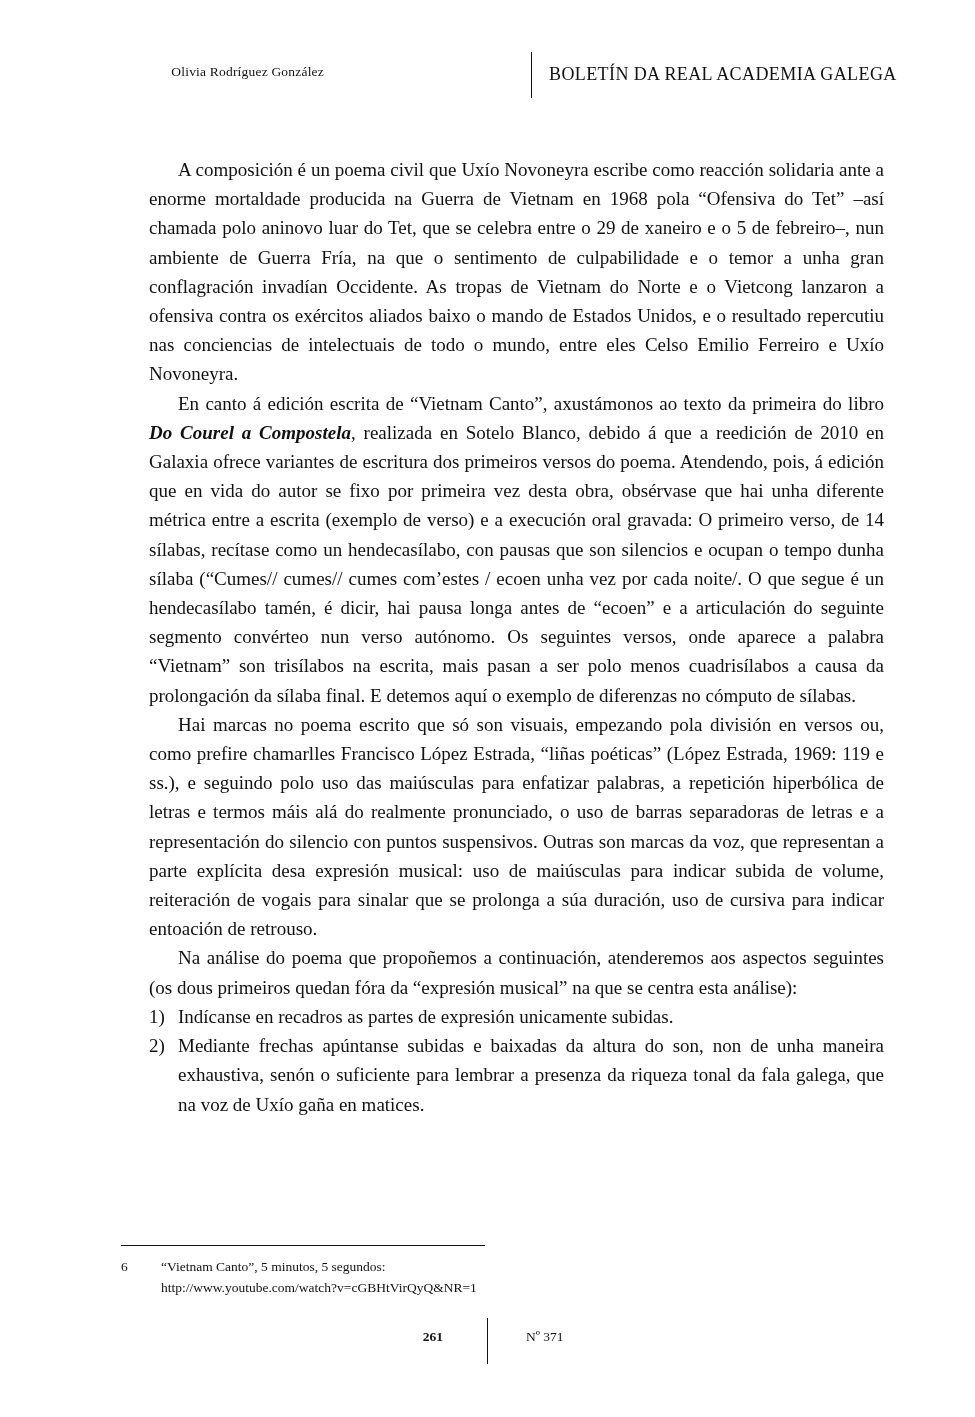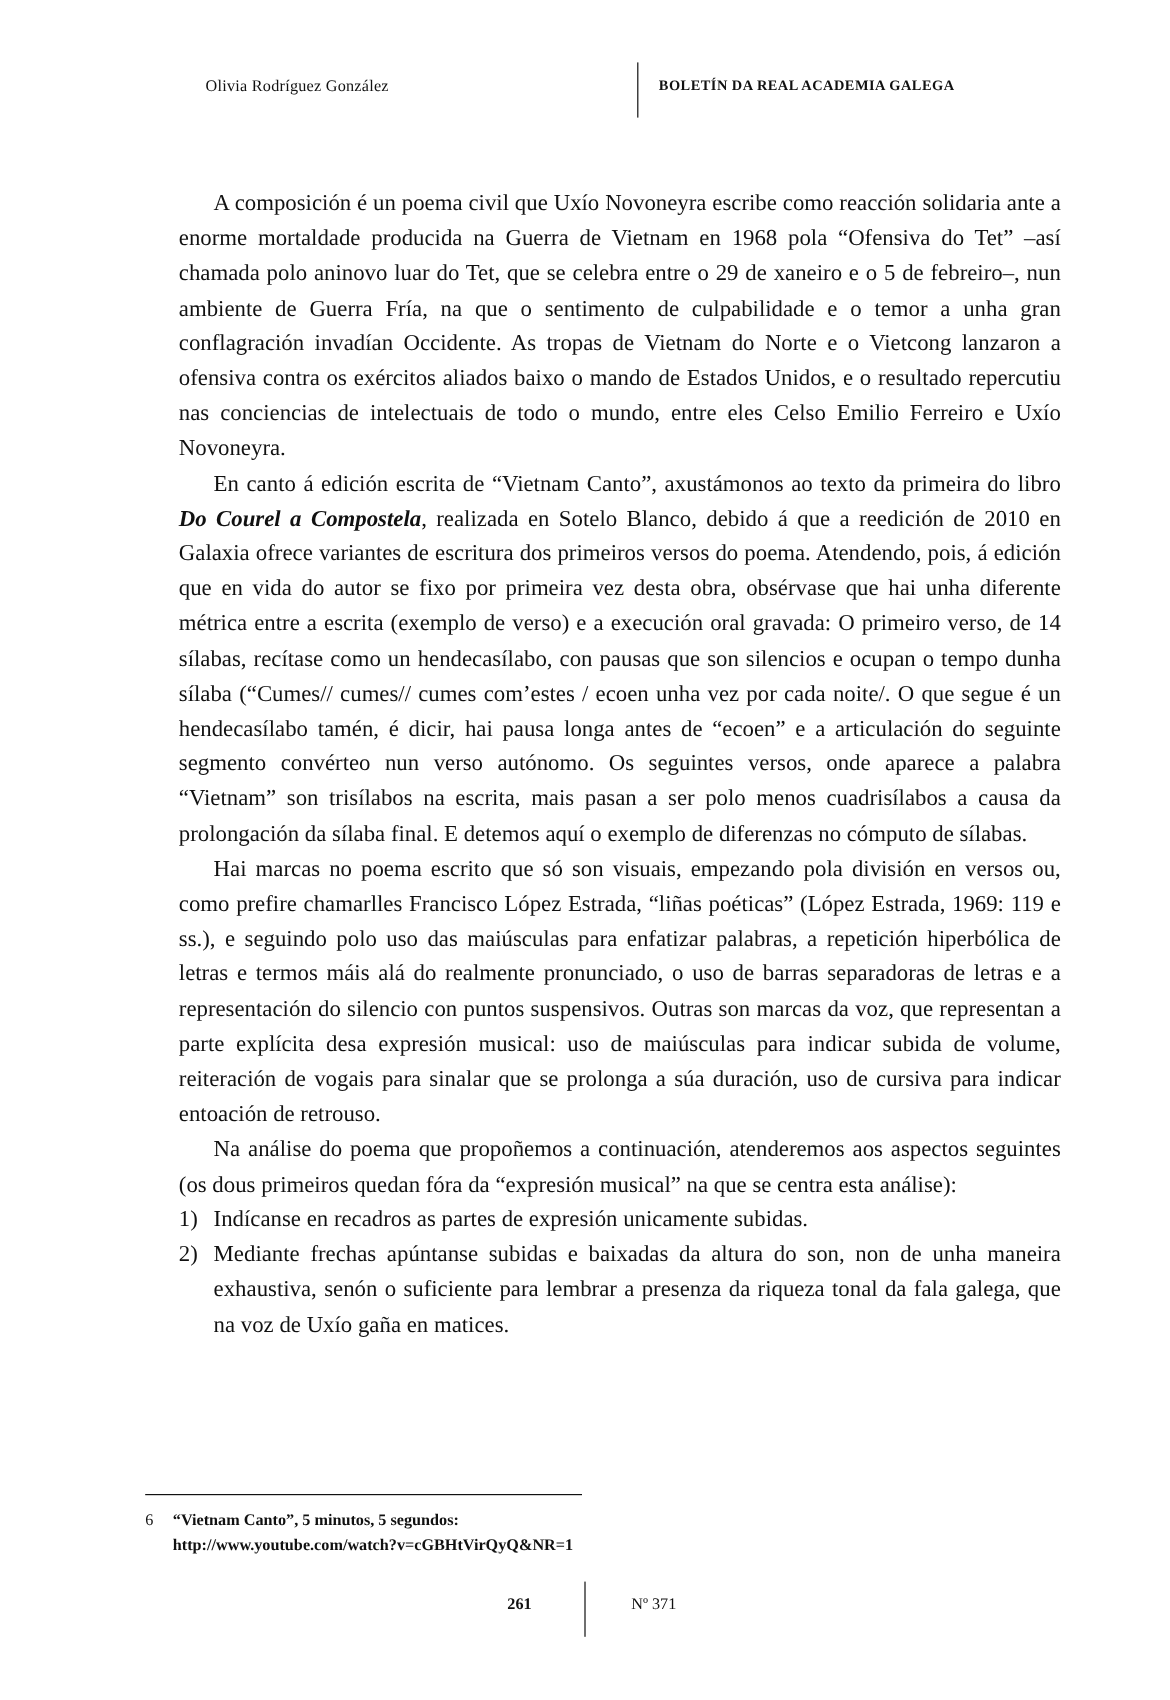--- a/index.html
+++ b/index.html
@@ -12,41 +12,41 @@
   }
   .header .author {
     position: absolute; right: 500px; top: 12px;
     font-size: 13.5px; letter-spacing: 0.2px; white-space: nowrap;
   }
   .header .sep {
     position: absolute; left: 487px; top: 0; width: 1px; height: 46px; background: #111;
   }
   .header .journal {
     position: absolute; left: 505px; top: 12px;
-    font-size: 12px; letter-spacing: 0.4px; white-space: nowrap; font-weight: bold;
+    font-size: 18px; letter-spacing: 0.4px; white-space: nowrap;
   }
   .body-text {
     position: absolute; top: 155px; left: 121px; width: 735px;
     font-size: 19px; line-height: 29.2px;
     text-align: justify; hyphens: manual; margin-left: 28px;
   }
   .body-text p { margin: 0; text-indent: 29px; }
   .list-item { display: flex; margin: 0; }
   .list-item .num { width: 29px; flex: none; }
   .list-item .txt { flex: 1; text-align: justify; }
   em { font-style: italic; font-weight: bold; }
   .fn-rule {
     position: absolute; top: 1245px; left: 121px; width: 364px; height: 1px; background: #111;
   }
   .footnote {
     position: absolute; top: 1256px; left: 121px; width: 600px;
     font-size: 13.5px; line-height: 21px;
   }
   .footnote .fn-num { position: absolute; left: 0; top: 0; }
-  .footnote .fn-body { margin-left: 23px; font-weight: bold; }
+  .footnote .fn-body { margin-left: 40px; }
   .footer {
     position: absolute; top: 1318px; left: 0; width: 975px; height: 46px;
   }
   .footer .page-num {
     position: absolute; right: 532px; top: 11px; font-size: 13.5px; font-weight: bold; font-family: Liberation Serif, serif;
   }
   .footer .sep {
     position: absolute; left: 487px; top: 0; width: 1px; height: 46px; background: #111;
   }
   .footer .issue {

